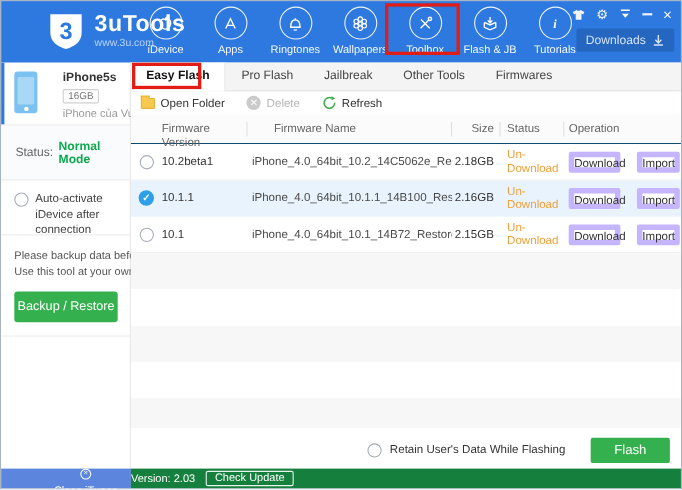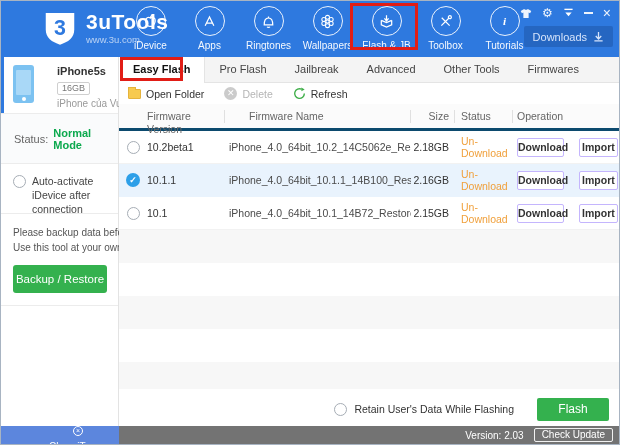--- a/index.html
+++ b/index.html
@@ -55,52 +55,52 @@
   .tab { padding:0 14px; line-height:25px; font-size:11px; color:#444; cursor:pointer; white-space:nowrap; }
   .tab.active { background:#fff; color:#111; font-weight:bold; border-right:1px solid #e4e4e4; margin-bottom:-1px; }
   .toolbar { height:21px; display:flex; align-items:center; gap:20px; padding-left:9px; }
   .tool { display:flex; align-items:center; gap:5px; font-size:10.5px; color:#333; cursor:pointer; }
   .tool.disabled { color:#b5b5b5; cursor:default; }
   .folder-ic { width:13px; height:10px; background:#f7ca4f; border:1px solid #e5b33c; border-radius:1px; position:relative; }
   .folder-ic::before { content:""; position:absolute; left:-1px; top:-3px; width:6px; height:2px; background:#f7ca4f; border:1px solid #e5b33c; border-bottom:none; }
   .del-ic { width:13px; height:13px; border-radius:50%; background:#cbcbcb; color:#fff; font-size:9px; line-height:13px; text-align:center; }
 
   .tgrid { display:grid; grid-template-columns:28px 78px 186px 38px 6px 58px 1fr; align-items:center; }
-  .thead { height:27px; background:#fbfbfb; border-bottom:3px solid #0c4a6e; font-size:10.5px; color:#666; }
+  .thead { height:27px; background:#fbfbfb; border-bottom:1px solid #0c4a6e; font-size:10.5px; color:#666; }
   .thead .hc { position:relative; height:13px; line-height:13px; }
   .thead .sep { border-right:1px solid #e0e0e0; }
   .c-size { text-align:right; }
   .c-status { padding-left:6px; }
   .c-op { padding-left:4px; }
 
   .trow { height:33px; font-size:10.5px; color:#333; border-bottom:1px solid #f2f2f2; cursor:pointer; background:#fff; }
   .trow.selected { background:#E9F3FD; border-bottom:1px solid #E9F3FD; }
   .c-radio { display:flex; justify-content:center; }
   .radio { width:13px; height:13px; border:1px solid #a6adb5; border-radius:50%; background:#fff; flex:none; cursor:pointer; }
   .radio.checked { width:14px; height:14px; background:#2D9FE8; border:none; color:#fff; font-size:9px; font-weight:bold;
                    display:flex; align-items:center; justify-content:center; }
   .c-name { color:#4a4a4a; white-space:nowrap; overflow:hidden; }
   .c-status.undl { color:#F0A03C; }
-  .op-btn { height:19px; background:#fff; border:1px solid #c4b5fd; border-radius:2px; font-size:10.5px; color:#333;
-            cursor:pointer; font-family:"Liberation Sans",sans-serif;font-weight:bold; }
+  .op-btn { height:19px; background:#fff; border:5px solid #c4b5fd; border-radius:2px; font-size:10.5px; color:#333;
+            cursor:pointer; font-family:"Liberation Sans",sans-serif; }
   .btn-download { width:47px; margin-right:12px; }
   .btn-import { width:39px; }
 
   .filler { height:159px; background:repeating-linear-gradient(to bottom,#f7f7f7 0,#f7f7f7 33px,#ffffff 33px,#ffffff 66px); }
   .flashbar { height:40px; display:flex; align-items:center; justify-content:flex-end; gap:23px; padding-right:12px; background:#fff; }
   .retain { display:flex; align-items:center; gap:7px; font-size:10.5px; color:#333; cursor:pointer;justify-content:center; }
   .flash-btn { width:72px; height:23px; background:#34B14E; color:#fff; border:none; border-radius:2px;
                font-size:12px; cursor:pointer; font-family:"Liberation Sans",sans-serif; }
 
   
   .statusbar { position:absolute; left:0; bottom:0; width:620px; height:18px; display:flex; }
   .sb-left { width:118px; background:#5c86dd; display:flex; align-items:center; gap:5px; padding-left:36px; cursor:pointer;flex-direction:column; }
   .ci-ic { width:10px; height:10px; border:1px solid #fff; border-radius:50%; color:#fff; font-size:7px; line-height:8px; text-align:center; }
   .sb-left span.txt { color:#fff; font-size:10px; white-space:nowrap; }
-  .sb-right { flex:1; background:#737373; display:flex; align-items:center; justify-content:flex-end; gap:10px; padding-right:8px; }
+  .sb-right { flex:1; background:#15803d; display:flex; align-items:center; justify-content:flex-start; gap:10px; padding-right:8px; }
   .ver { color:#fff; font-size:10px; }
   .chk-btn { height:14px; line-height:12px; padding:0 7px; background:transparent; border:1px solid rgba(255,255,255,.9);
              border-radius:2px; color:#fff; font-size:10px; cursor:pointer; font-family:"Liberation Sans",sans-serif; }
   svg { display:block; }
 </style>
 </head>
 <body>
 
 <div class="app">
 
@@ -155,34 +155,34 @@
               <circle cx="5.1" cy="11.1" r="2.1"></circle>
               <circle cx="5.1" cy="6.9" r="2.1"></circle>
             <circle cx="9" cy="9" r="1.7"></circle>
           </svg>
         </span>
         <span class="nav-label">Wallpapers</span>
       </div>
       <div class="nav-item">
         <span class="nav-circle">
           <svg width="17" height="17" viewBox="0 0 18 18" stroke="#fff" stroke-width="1.3" fill="none">
+            <path d="M4.6 13.4 L13 5 M5 5 L13.4 13.4"></path>
+            <circle cx="13.6" cy="4.4" r="1.6"></circle>
+          </svg>
+        </span>
+        <span class="nav-label">Toolbox</span>
+      </div>
+      <div class="nav-item">
+        <span class="nav-circle">
+          <svg width="17" height="17" viewBox="0 0 18 18" stroke="#fff" stroke-width="1.3" fill="none">
             <path d="M3.5 7.8 L9 10.2 L14.5 7.8 M3.5 7.8 V12.6 L9 15 L14.5 12.6 V7.8"></path>
             <path d="M9 2.5 V8 M6.8 5.8 L9 8.4 L11.2 5.8"></path>
           </svg>
         </span>
         <span class="nav-label">Flash &amp; JB</span>
-      </div>
-      <div class="nav-item">
-        <span class="nav-circle">
-          <svg width="17" height="17" viewBox="0 0 18 18" stroke="#fff" stroke-width="1.3" fill="none">
-            <path d="M4.6 13.4 L13 5 M5 5 L13.4 13.4"></path>
-            <circle cx="13.6" cy="4.4" r="1.6"></circle>
-          </svg>
-        </span>
-        <span class="nav-label">Toolbox</span>
       </div>
       <div class="nav-item">
         <span class="nav-circle">
           <svg width="17" height="17" viewBox="0 0 18 18">
             <text x="9" y="13" text-anchor="middle" font-size="12" font-style="italic" font-weight="bold" fill="#fff" font-family="Liberation Serif, serif">i</text>
           </svg>
         </span>
         <span class="nav-label">Tutorials</span>
       </div>
     </div>
@@ -239,21 +239,20 @@
       <div class="notice-line">Use this tool at your own risk</div>
       <button class="backup-btn">Backup / Restore</button>
     </div>
   </aside>
 
   <div class="main">
     <div class="tabbar">
       <div class="tab active">Easy Flash</div>
       <div class="tab">Pro Flash</div>
       <div class="tab">Jailbreak</div>
-      <div class="tab">Advanced</div>
       <div class="tab">Other Tools</div>
       <div class="tab">Firmwares</div>
     </div>
 
     <div class="toolbar">
       <span class="tool">
         <span class="folder-ic"></span>
         <span>Open Folder</span>
       </span>
       <span class="tool disabled">

